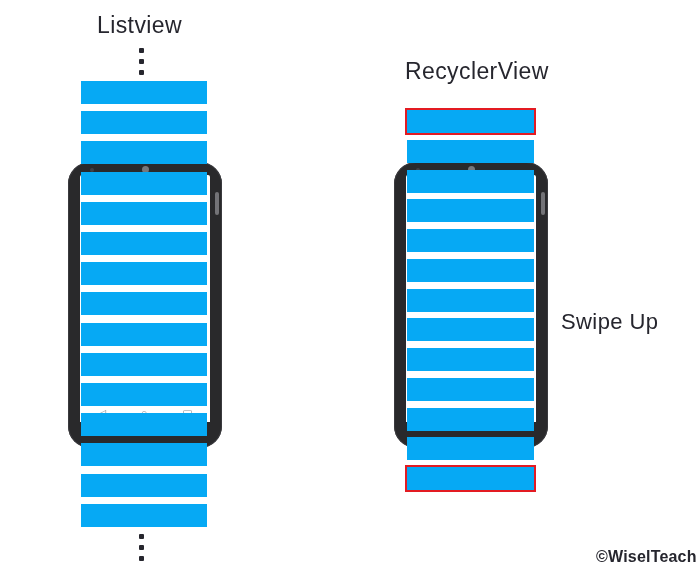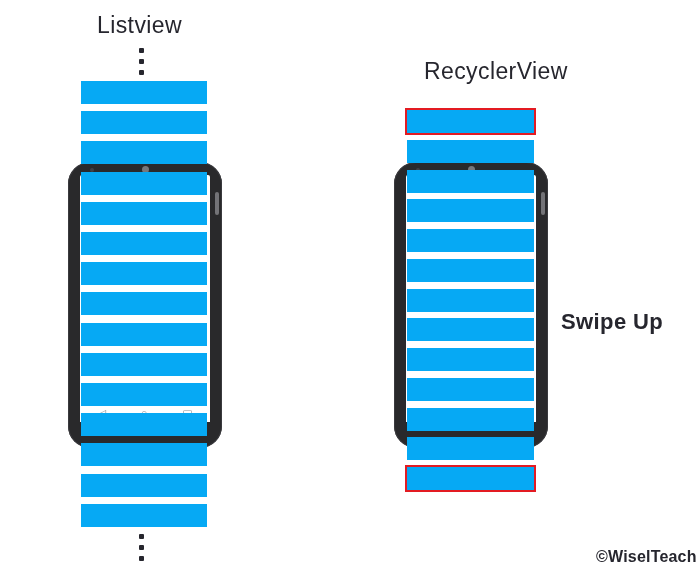--- a/index.html
+++ b/index.html
@@ -22,27 +22,27 @@
   .col-title {
     position: absolute;
     color: var(--text-dark, #26262e);
     font-size: 23px;
     font-weight: 500;
     letter-spacing: 0.4px;
     white-space: nowrap;
     z-index: 10;
   }
   .listview-title  { left: 97px;  top: 12px; }
-  .recycler-title  { left: 405px; top: 58px; margin-left: 19px; }
+  .recycler-title  { left: 405px; top: 58px; }
   .swipe-label {
     position: absolute;
     left: 561px; top: 309px;
     color: var(--text-dark, #26262e);
     font-size: 22px;
-    font-weight: 700;
+    font-weight: 400;
     letter-spacing: 0.4px;
     z-index: 10;
     white-space: nowrap;
   }
   .watermark {
     position: absolute;
     left: 596px; top: 548px;
     color: var(--text-dark, #26262e);
     font-size: 16px;
     font-weight: 600;

